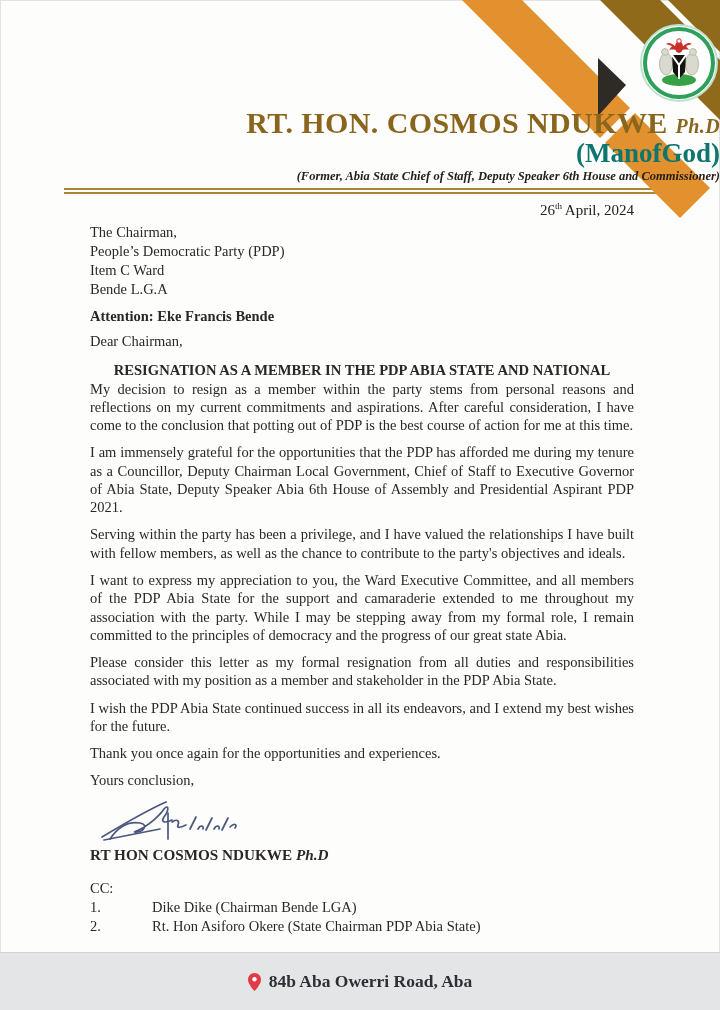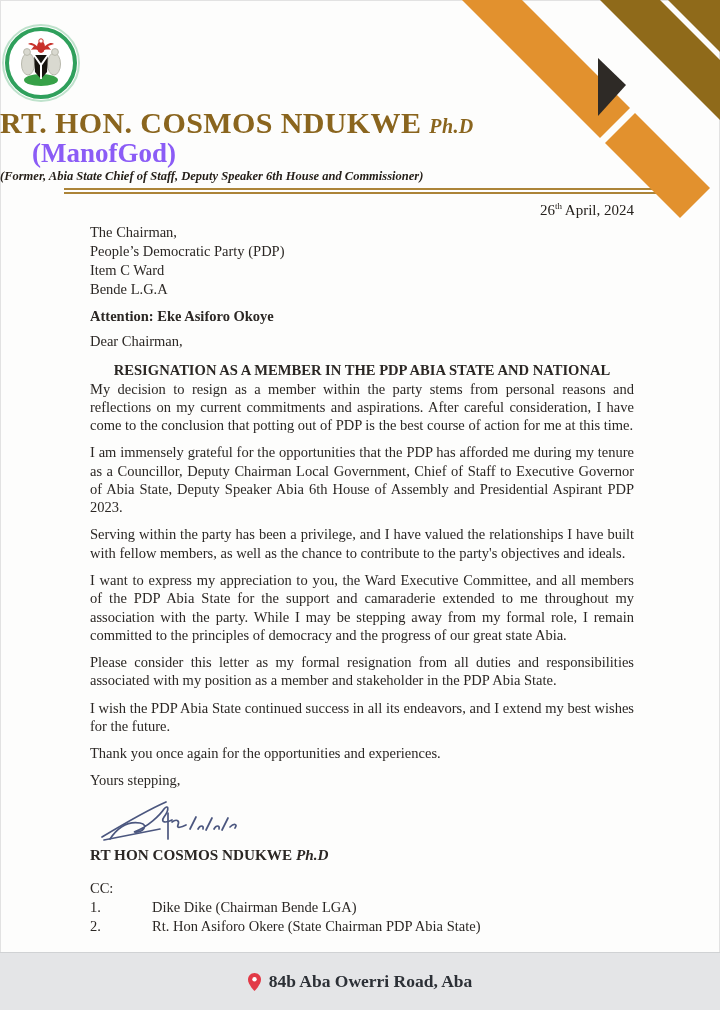--- a/index.html
+++ b/index.html
@@ -2,25 +2,25 @@
 <html><head>
 <meta charset="utf-8">
 <style>
   html,body{margin:0;padding:0;}
   body{width:720px;height:1010px;background:#e9e9e9;font-family:"Liberation Serif","DejaVu Serif",serif;}
   .page{position:relative;width:720px;height:1010px;background:#fdfdfc;overflow:hidden;color:#2b2724;
         box-shadow:inset 0 0 0 1px #e2e2e2;}
   
   .ribbon{position:absolute;top:0;right:0;width:260px;height:220px;}
   
-  header{text-align:left;padding-top:22px;position:relative;z-index:2;}
+  header{text-align:right;padding-top:22px;position:relative;z-index:2;}
   .logo-wrap{height:84px;}
   .name-line{margin:0;font-size:30px;font-weight:bold;color:#8a651e;letter-spacing:.4px;line-height:1.1;}
   .name-line .phd{font-size:20px;font-style:italic;}
-  .alias-line{margin:0;font-size:27px;font-weight:bold;color:#8b5cf6;line-height:1.05;padding-left:32px;}
+  .alias-line{margin:0;font-size:27px;font-weight:bold;color:#0f766e;line-height:1.05;padding-left:32px;}
   .tagline{font-size:12.5px;font-weight:bold;font-style:italic;color:#26201a;margin-top:2px;}
   .rule{margin:4px 64px 0 64px;height:2px;border-top:2px solid #ac8438;border-bottom:2px solid #ac8438;background:#fff;}
   
   .date{ text-align:right;padding:7px 86px 0 0;font-size:15px;color:#26221e;margin-left:36px;}
   .date sup{font-size:9px;}
   .letter{padding:4px 86px 0 90px;font-size:14.5px;line-height:1.26;}
   .letter p{margin:0 0 9px 0;text-align:justify;}
   .addr p{margin:0;line-height:1.3;text-align:left;}
   .bold{font-weight:normal;}
   .attention{margin:8px 0 7px 0 !important;font-weight:bold;}
@@ -81,34 +81,34 @@
 
   <main class="letter">
 
     <div class="addr">
       <p class="bold">The Chairman,</p>
       <p>People’s Democratic Party (PDP)</p>
       <p>Item C Ward</p>
       <p>Bende L.G.A</p>
     </div>
 
-    <p class="attention">Attention: Eke Asiforo Okoye</p>
+    <p class="attention">Attention: Eke Francis Bende</p>
     <p class="salutation">Dear Chairman,</p>
 
     <div class="subject">RESIGNATION AS A MEMBER IN THE PDP ABIA STATE AND NATIONAL</div>
 
     <p>My decision to resign as a member within the party stems from personal reasons and reflections on my current commitments and aspirations. After careful consideration, I have come to the conclusion that potting out of PDP is the best course of action for me at this time.</p>
-    <p>I am immensely grateful for the opportunities that the PDP has afforded me during my tenure as a Councillor, Deputy Chairman Local Government, Chief of Staff to Executive Governor of Abia State, Deputy Speaker Abia 6th House of Assembly and Presidential Aspirant PDP 2023.</p>
+    <p>I am immensely grateful for the opportunities that the PDP has afforded me during my tenure as a Councillor, Deputy Chairman Local Government, Chief of Staff to Executive Governor of Abia State, Deputy Speaker Abia 6th House of Assembly and Presidential Aspirant PDP 2021.</p>
     <p>Serving within the party has been a privilege, and I have valued the relationships I have built with fellow members, as well as the chance to contribute to the party's objectives and ideals.</p>
     <p>I want to express my appreciation to you, the Ward Executive Committee, and all members of the PDP Abia State for the support and camaraderie extended to me throughout my association with the party. While I may be stepping away from my formal role, I remain committed to the principles of democracy and the progress of our great state Abia.</p>
     <p>Please consider this letter as my formal resignation from all duties and responsibilities associated with my position as a member and stakeholder in the PDP Abia State.</p>
     <p>I wish the PDP Abia State continued success in all its endeavors, and I extend my best wishes for the future.</p>
     <p>Thank you once again for the opportunities and experiences.</p>
 
-    <p class="valediction">Yours stepping,</p>
+    <p class="valediction">Yours conclusion,</p>
 
     <svg class="sig" width="170" height="44" viewBox="0 0 170 44" xmlns="http://www.w3.org/2000/svg" aria-hidden="true">
       <g stroke="#33406e" stroke-width="1.7" fill="none" stroke-linecap="round" opacity="0.88">
         <path d="M4,38 C24,26 52,10 68,3"></path>
         <path d="M12,40 C20,28 30,22 42,24 C52,26 44,34 36,33 C50,28 62,16 66,10 C70,5 72,10 66,18 C62,24 68,24 74,21"></path>
         <path d="M6,41 L62,30"></path>
         <path d="M74,23 C78,20 82,21 80,26 C78,30 84,28 88,26"></path>
         <path d="M92,30 L98,18"></path>
         <path d="M100,30 C102,26 106,26 105,30"></path>
         <path d="M108,31 L114,19"></path>

